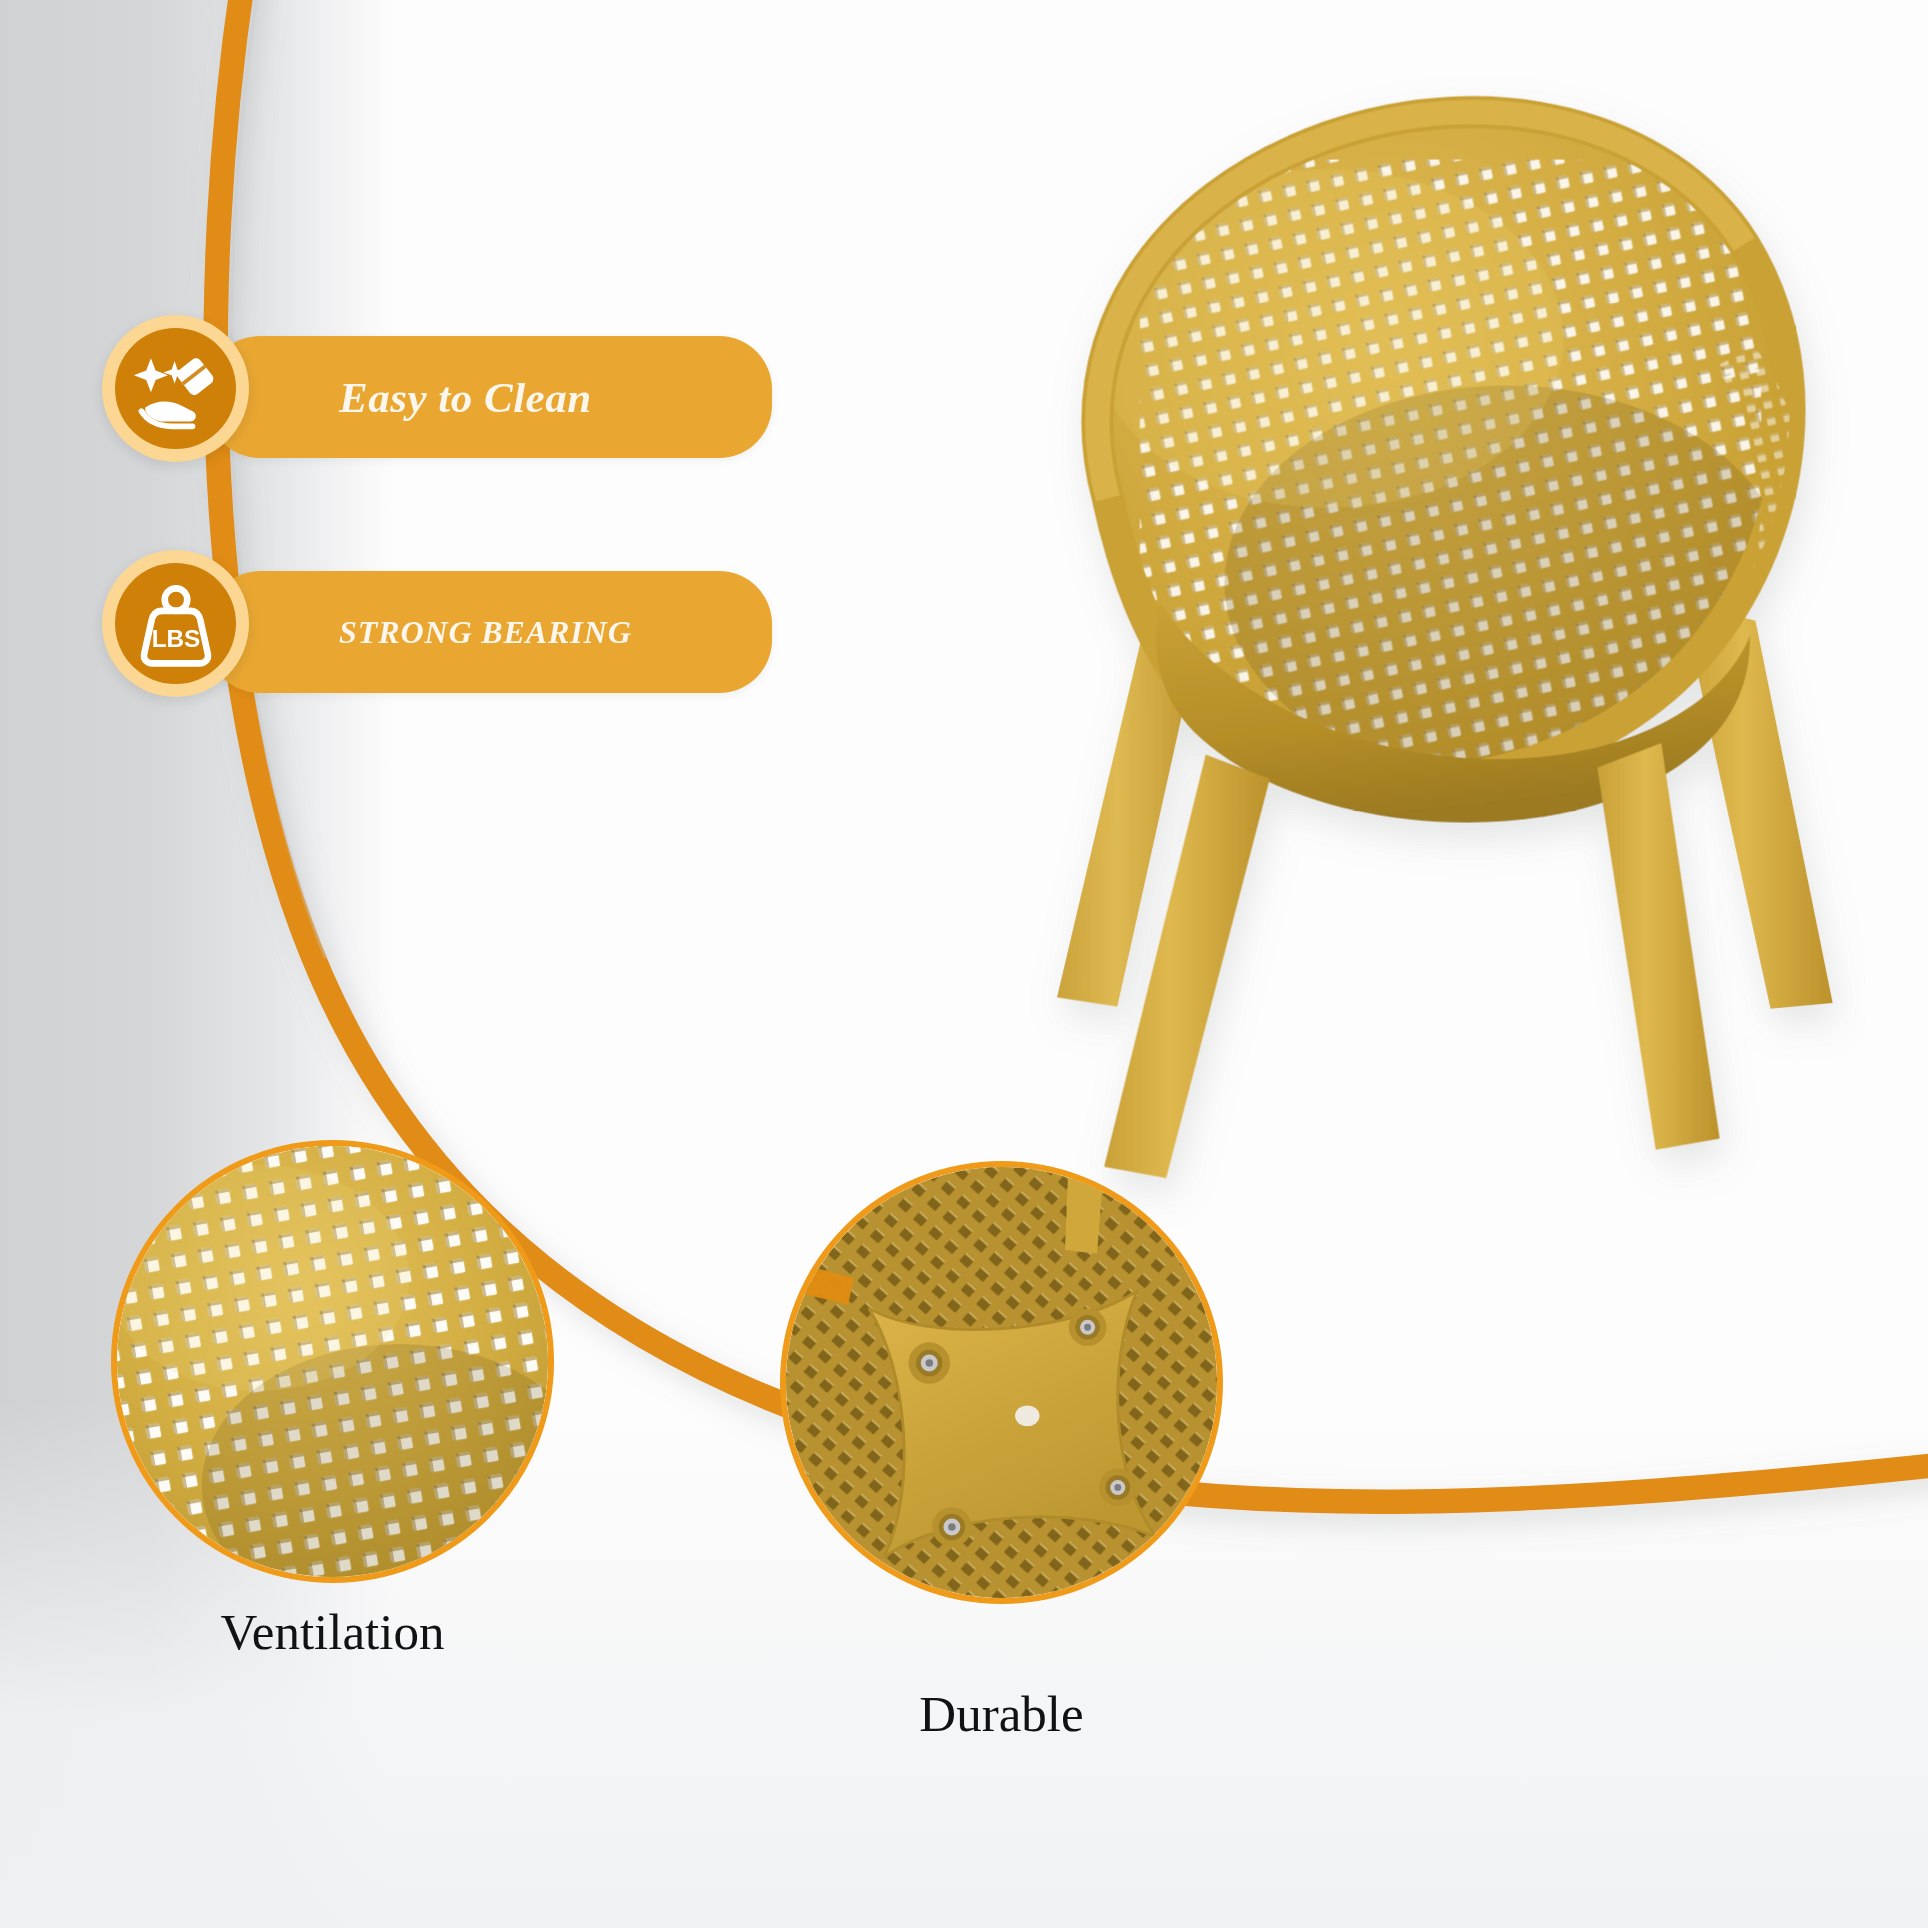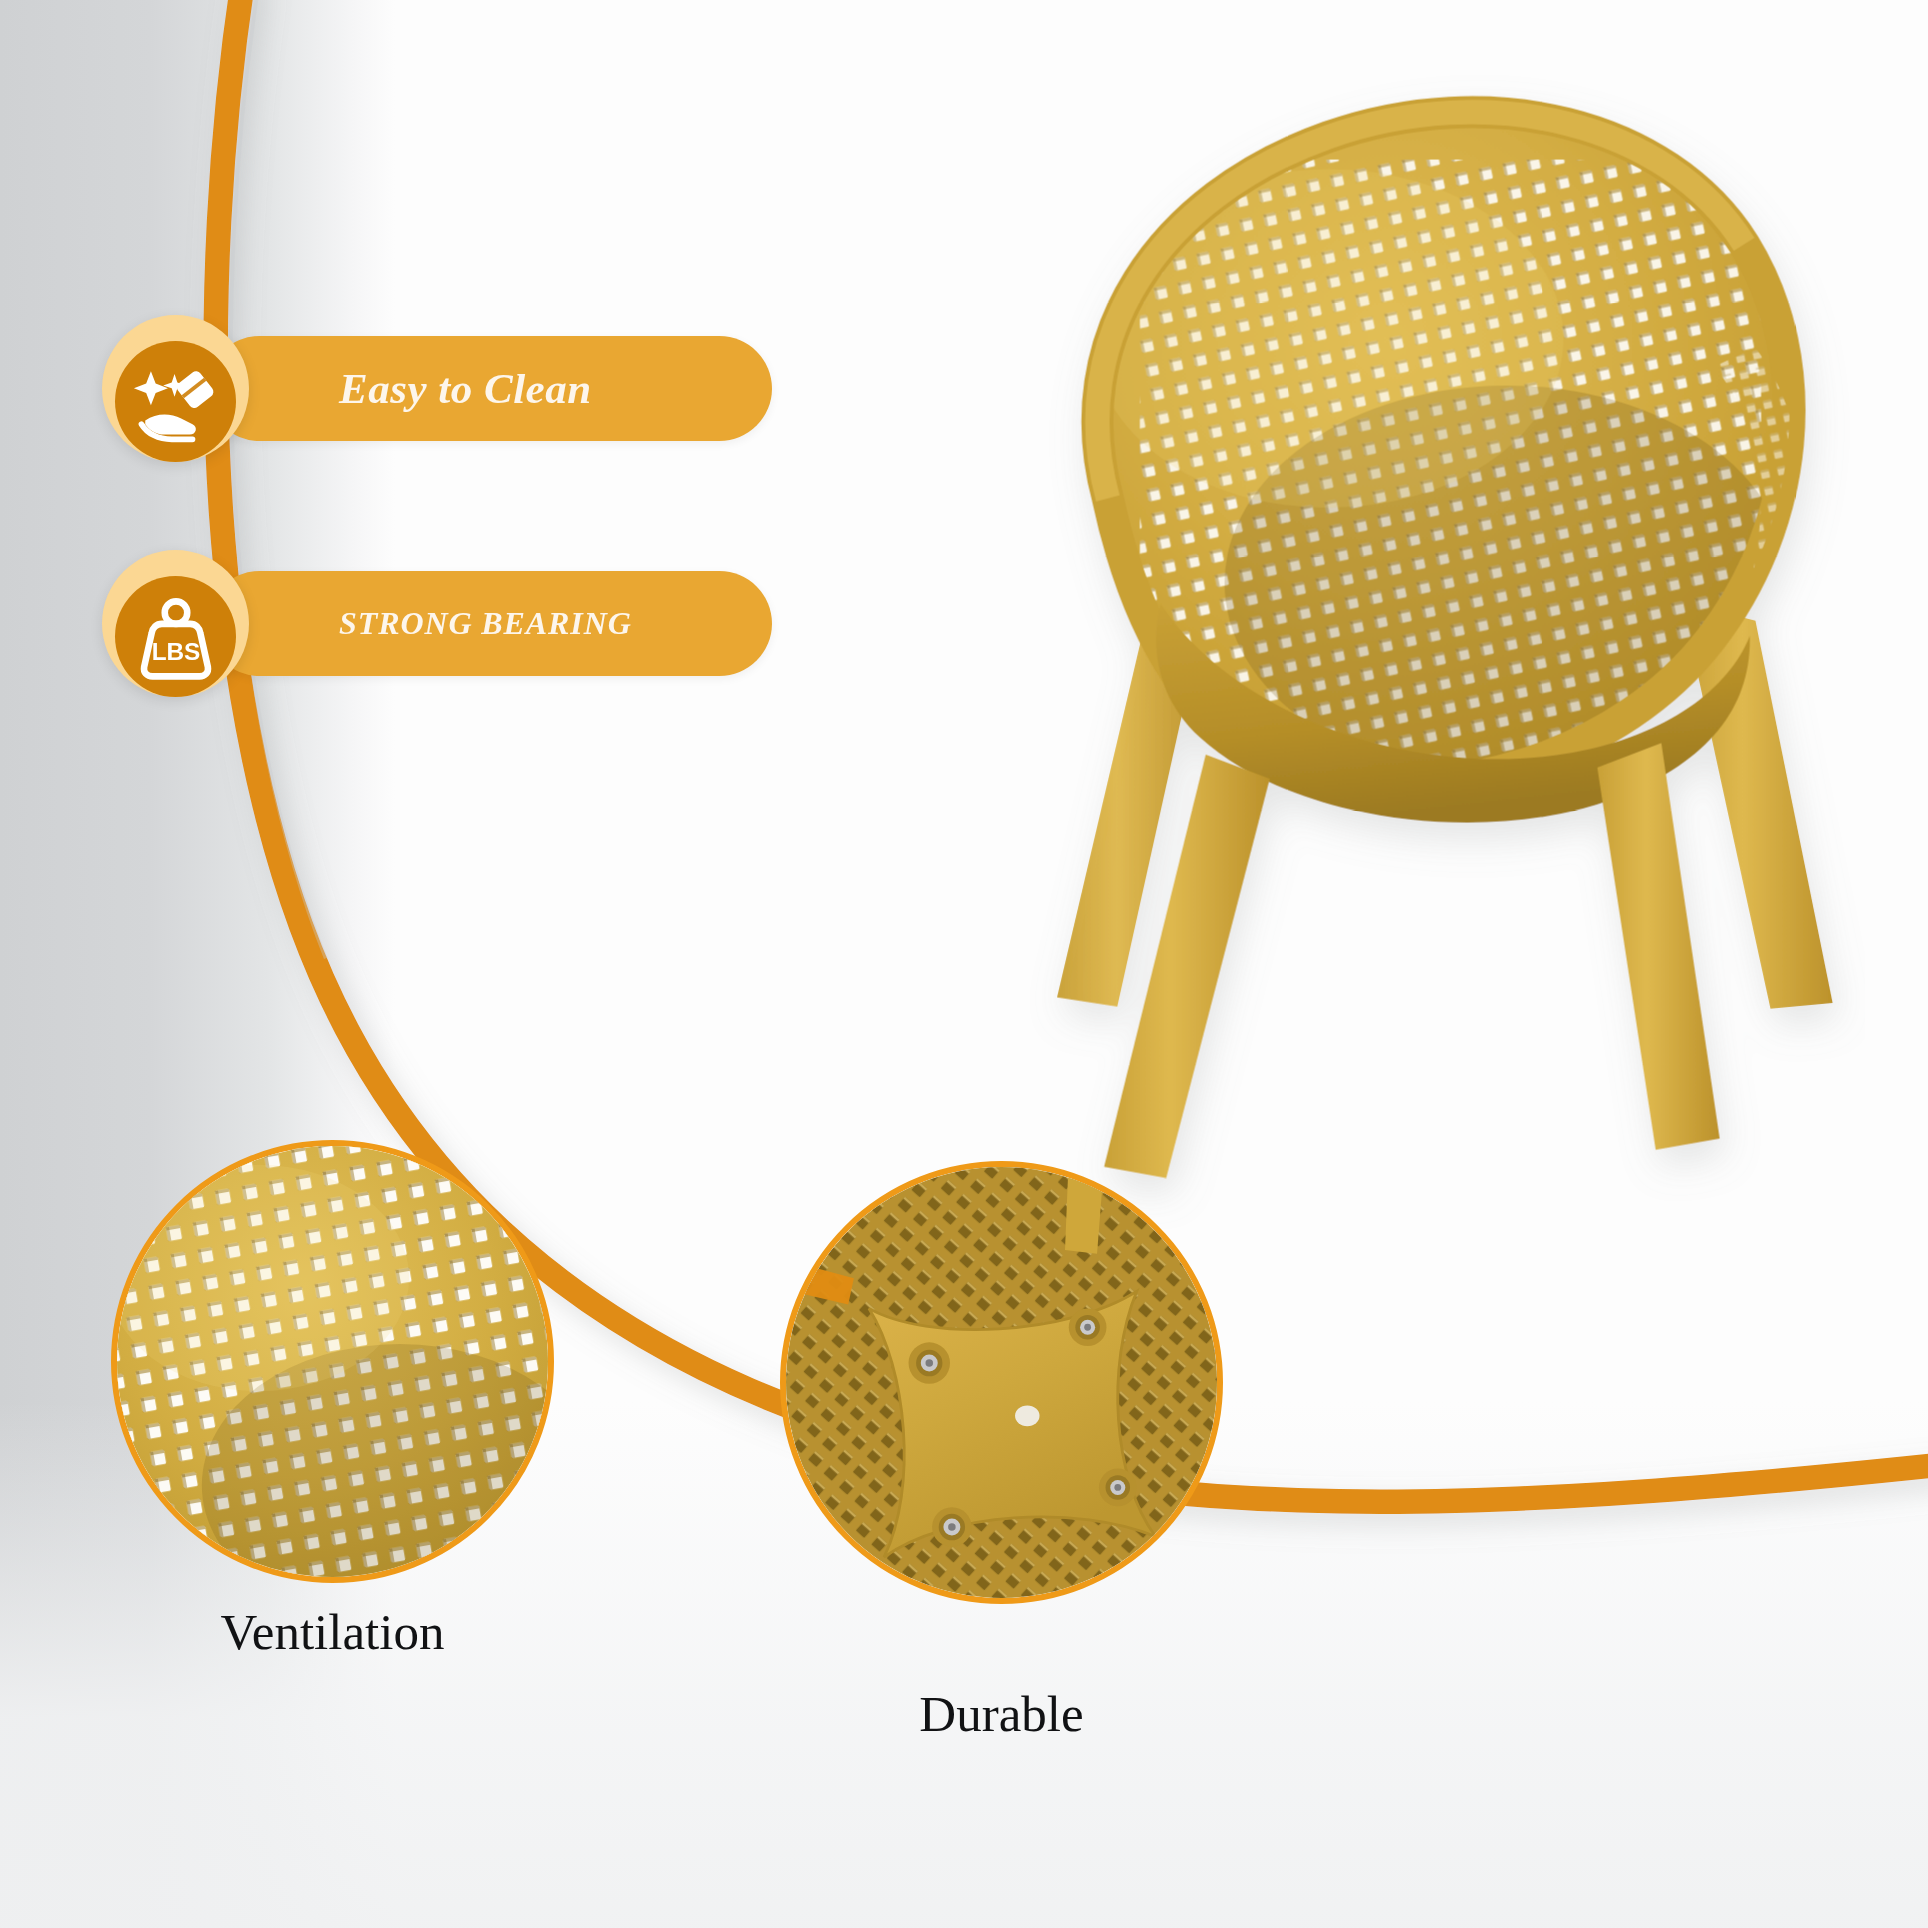--- a/index.html
+++ b/index.html
@@ -37,41 +37,41 @@
     paint-order:stroke fill;
   }
 
   
   .feature{position:absolute;z-index:42;display:flex;align-items:center;}
   #feature-0{left:102px;top:315px;}
   #feature-1{left:102px;top:550px;}
 
   .pill{
     position:absolute;left:105px;top:21px;
-    height:105px;min-width:565px;
+    height:122px;min-width:565px;
     background:#e9a732;
     border-radius:53px;
     display:flex;align-items:center;
     padding-left:132px;padding-right:43px;
     box-sizing:border-box;
     box-shadow:0 2.8px 9.4px rgba(0,0,0,.06);
     z-index:1;
   }
   .pill-label{
     color:#fdf6ec;
     font-family:"Liberation Serif", serif;
     font-style:italic;font-weight:700;
     font-size:43px;letter-spacing:0.5px;white-space:nowrap;
   }
   .pill-label.upper{font-size:32px;letter-spacing:0.9px;}
 
   .badge{
     position:relative;width:147px;height:147px;border-radius:50%;
     background:#fbd793;
-    display:flex;align-items:flex-end;justify-content:center;
+    display:flex;align-items:center;justify-content:center;
     z-index:3;
     box-shadow:0 3.8px 13px rgba(0,0,0,.10);
   }
   .badge-inner{
     width:121px;height:121px;border-radius:50%;
     background:#ce8009;
     display:flex;align-items:center;justify-content:center;
   }
   .badge-inner svg{display:block;}
 

